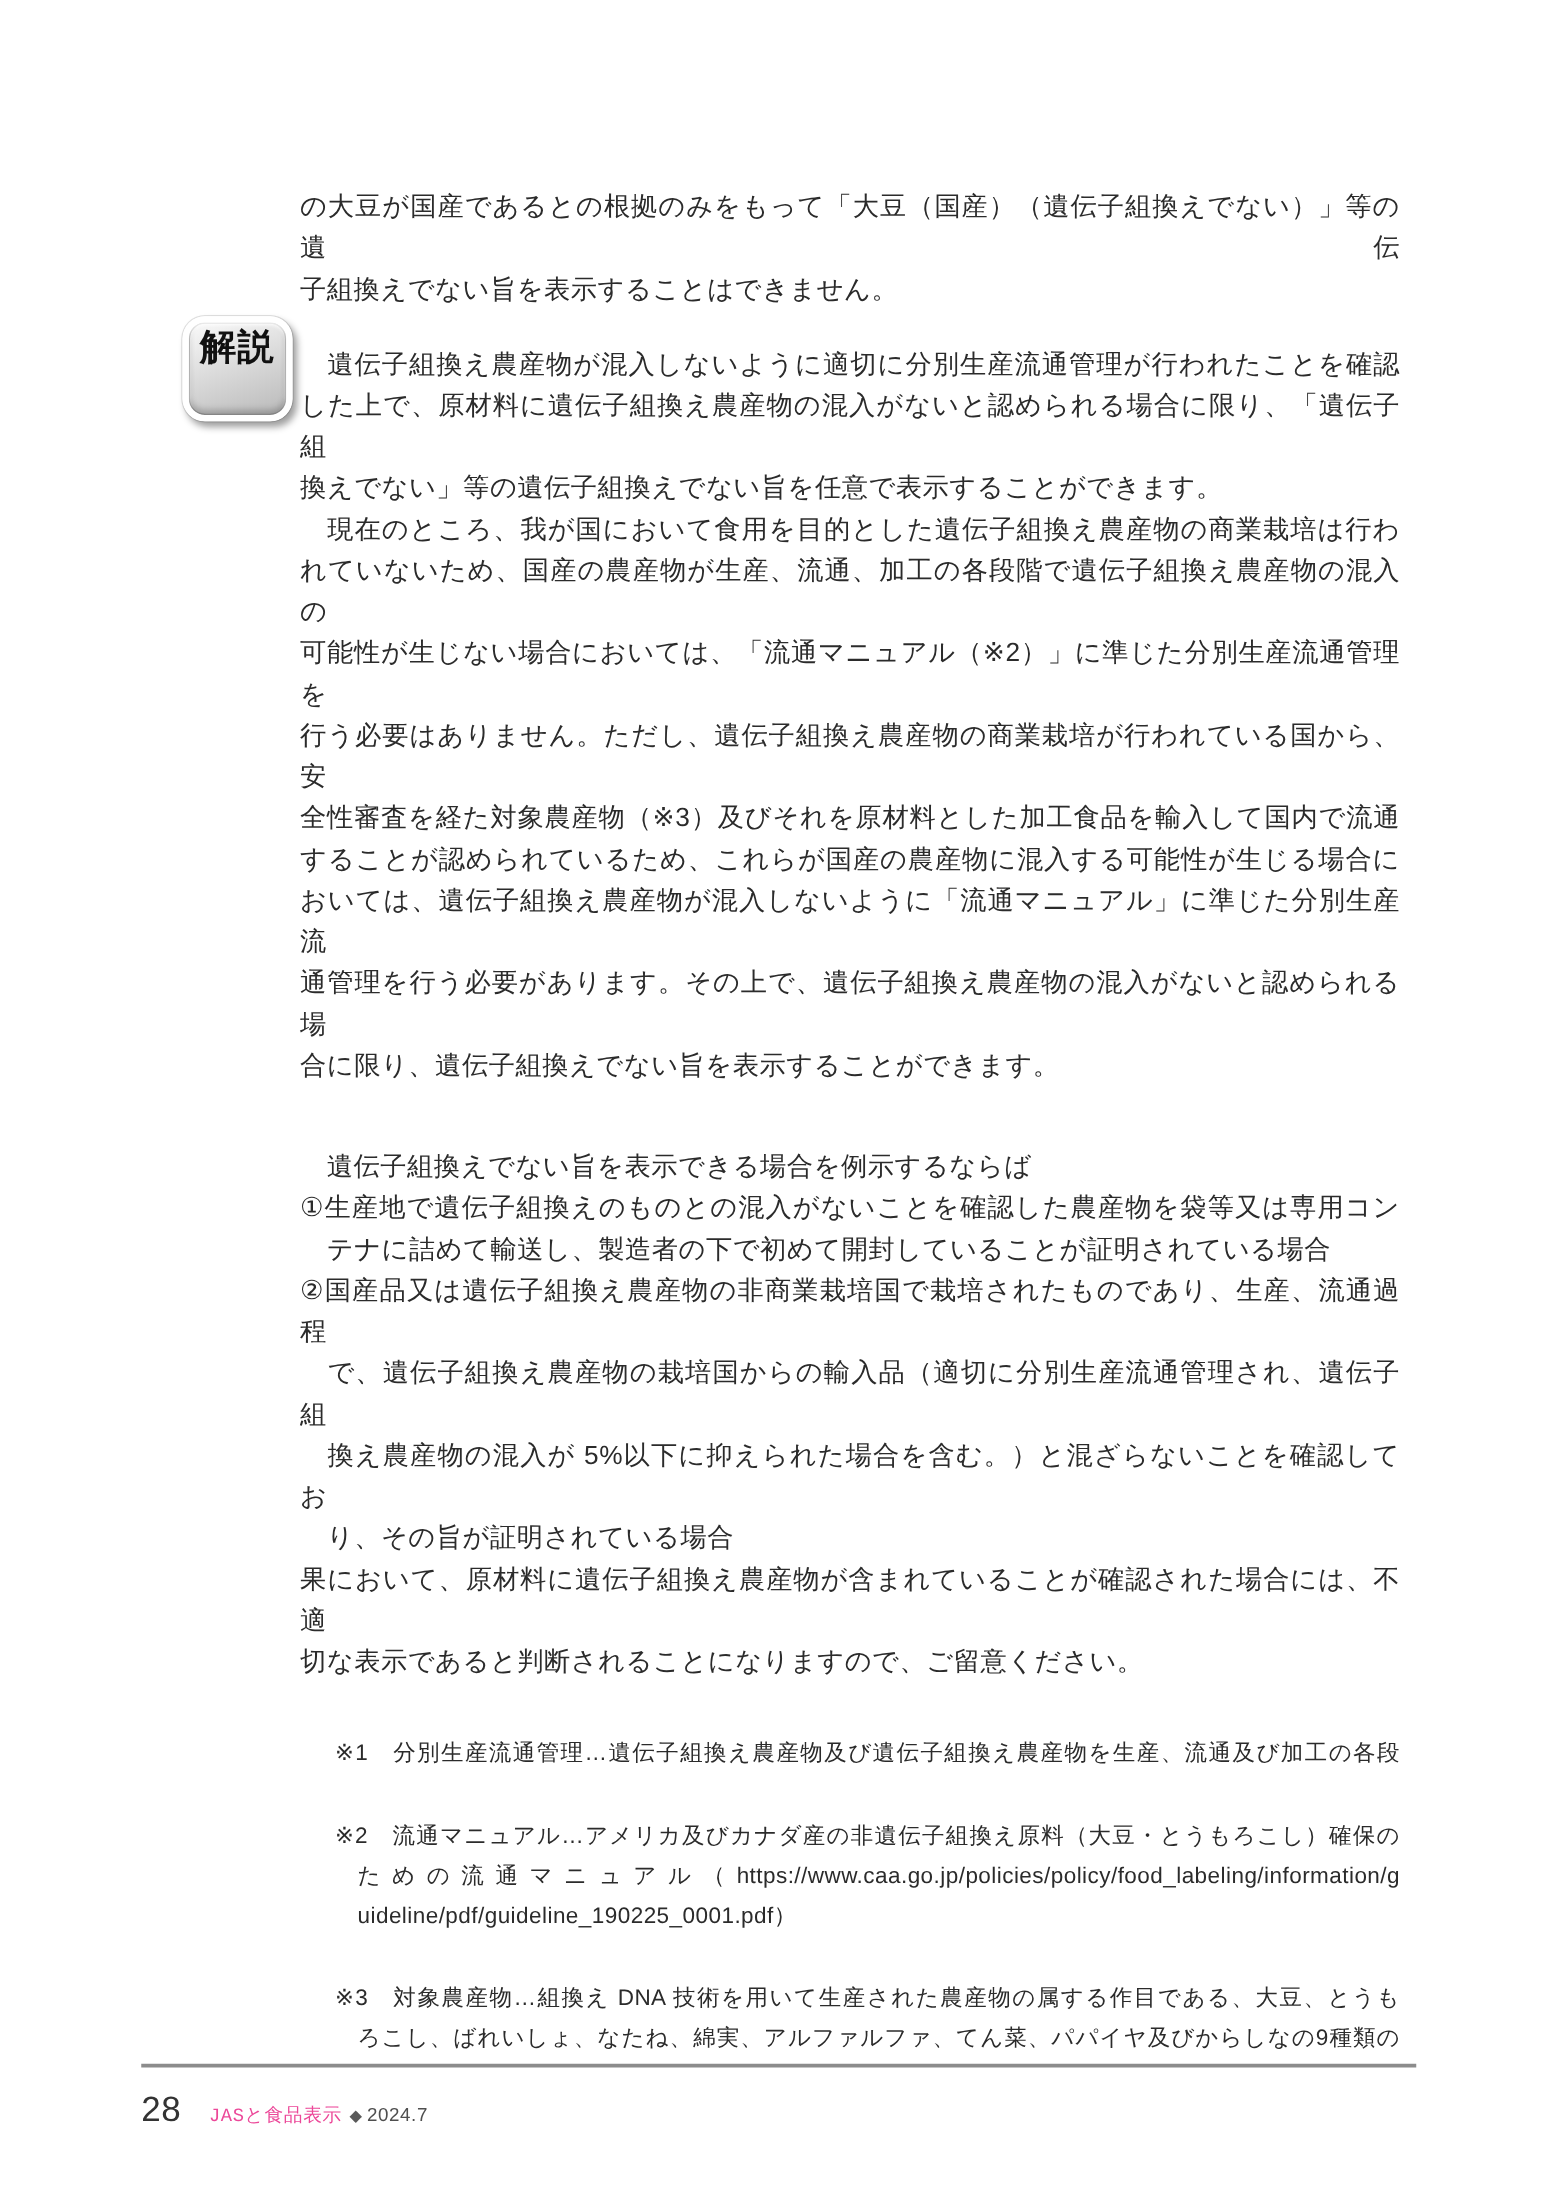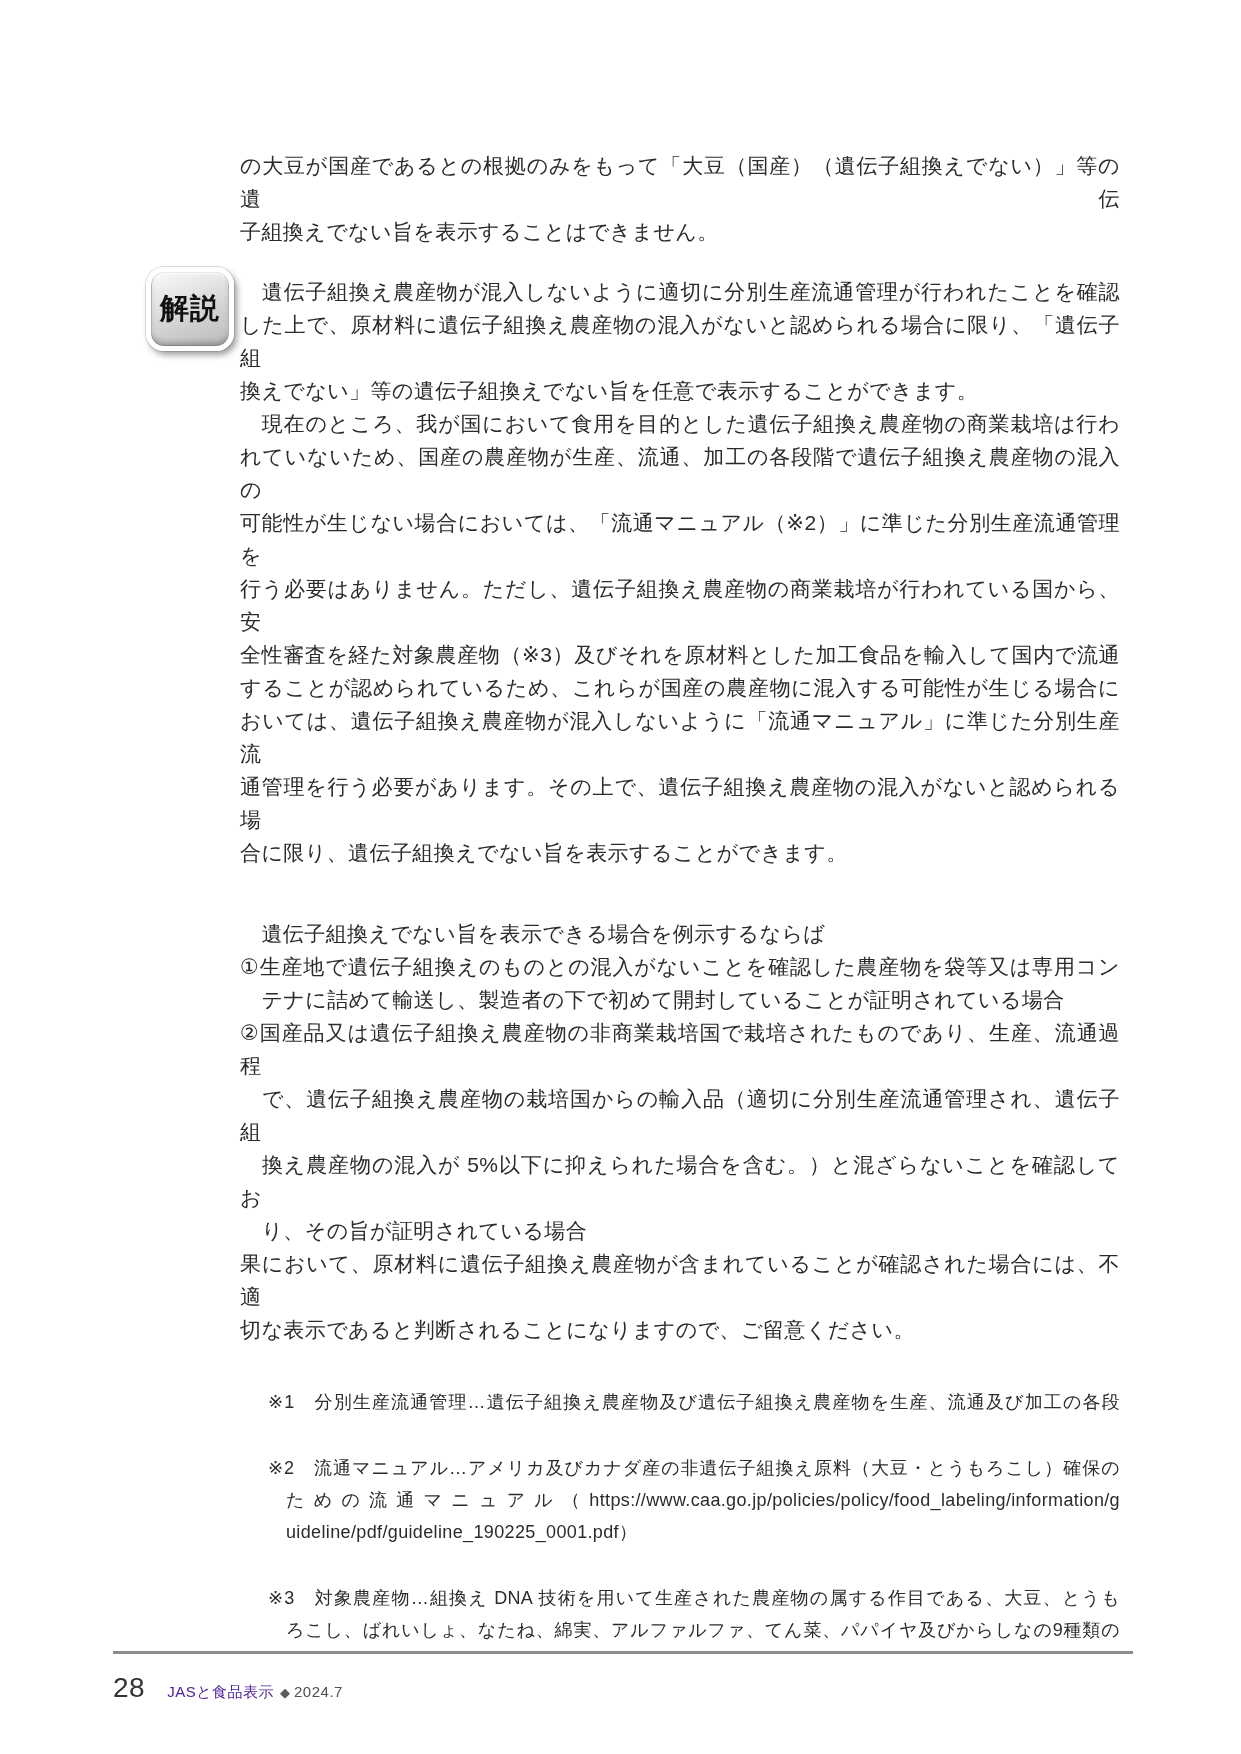--- a/index.html
+++ b/index.html
@@ -38,51 +38,51 @@
   }
   .footnote .line{
     font-size:18px;
     line-height:32px;
   }
   .footnote .line:not(:first-child){padding-left:18px;}
   .fn3{margin-top:5px;}
   
   .badge{
     position:absolute;
-    left:146px;top:267px;
+    left:146px;top:253px;
     width:78px;height:74px;
     border:5px solid #ffffff;
     border-radius:18px;
     background:linear-gradient(160deg,#fafafa 0%,#dcdcdc 45%,#b9b9b9 100%);
     box-shadow:3px 4px 6px rgba(0,0,0,0.38), 0 0 0 1px #e2e2e2,
                inset 0 2px 3px rgba(255,255,255,0.9),
                inset 0 -4px 5px rgba(0,0,0,0.22),
                inset 0 0 0 1px #9e9e9e;
-    display:flex;align-items:center;justify-content:center;
+    display:flex;justify-content:center;
   }
   .badge span{
     font-size:29px;
     font-weight:bold;
     color:#111111;
     letter-spacing:1px;
   }
   
   .footer-rule{
     position:absolute;
     left:113px;right:108px;
     top:1651px;height:3px;
     background:#8c8c8c;
   }
   .footer{
     position:absolute;
     left:113px;top:1672px;
     display:flex;align-items:baseline;
   }
   .footer .pagenum{font-size:28px;color:#333333;letter-spacing:0.5px;}
-  .footer .journal{font-size:15px;color:#4c1d95;margin-left:22px;letter-spacing:0.5px;}
+  .footer .journal{font-size:15px;color:#ec4899;margin-left:22px;letter-spacing:0.5px;font-family:Liberation Mono, monospace;}
   .footer .diamond{font-size:13px;color:#5a5a5a;margin:0 4px 0 6px;}
   .footer .issue{font-size:15px;color:#4f4f4f;letter-spacing:0.5px;}
 </style>
 </head>
 <body>
 
 <div class="page">
 
   <div class="badge">
     <span>解説</span>

